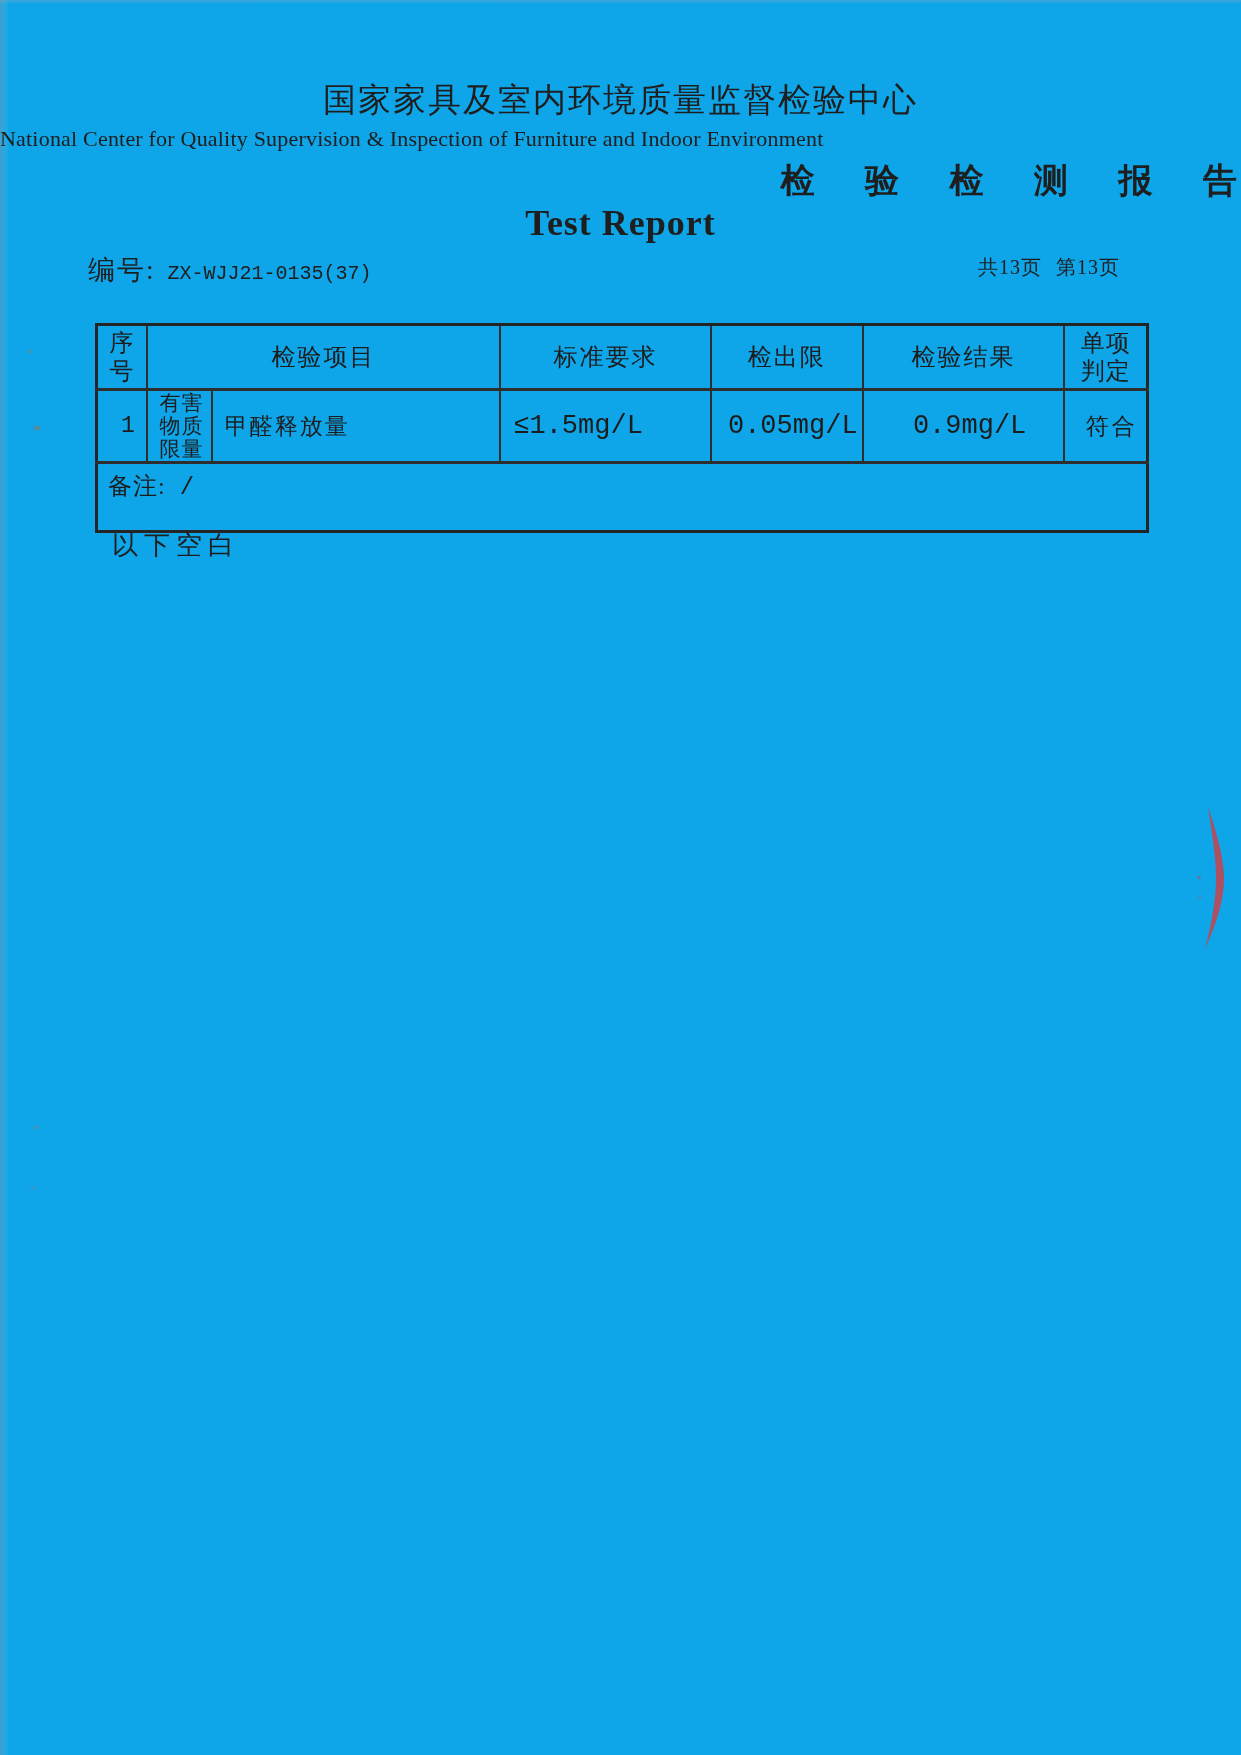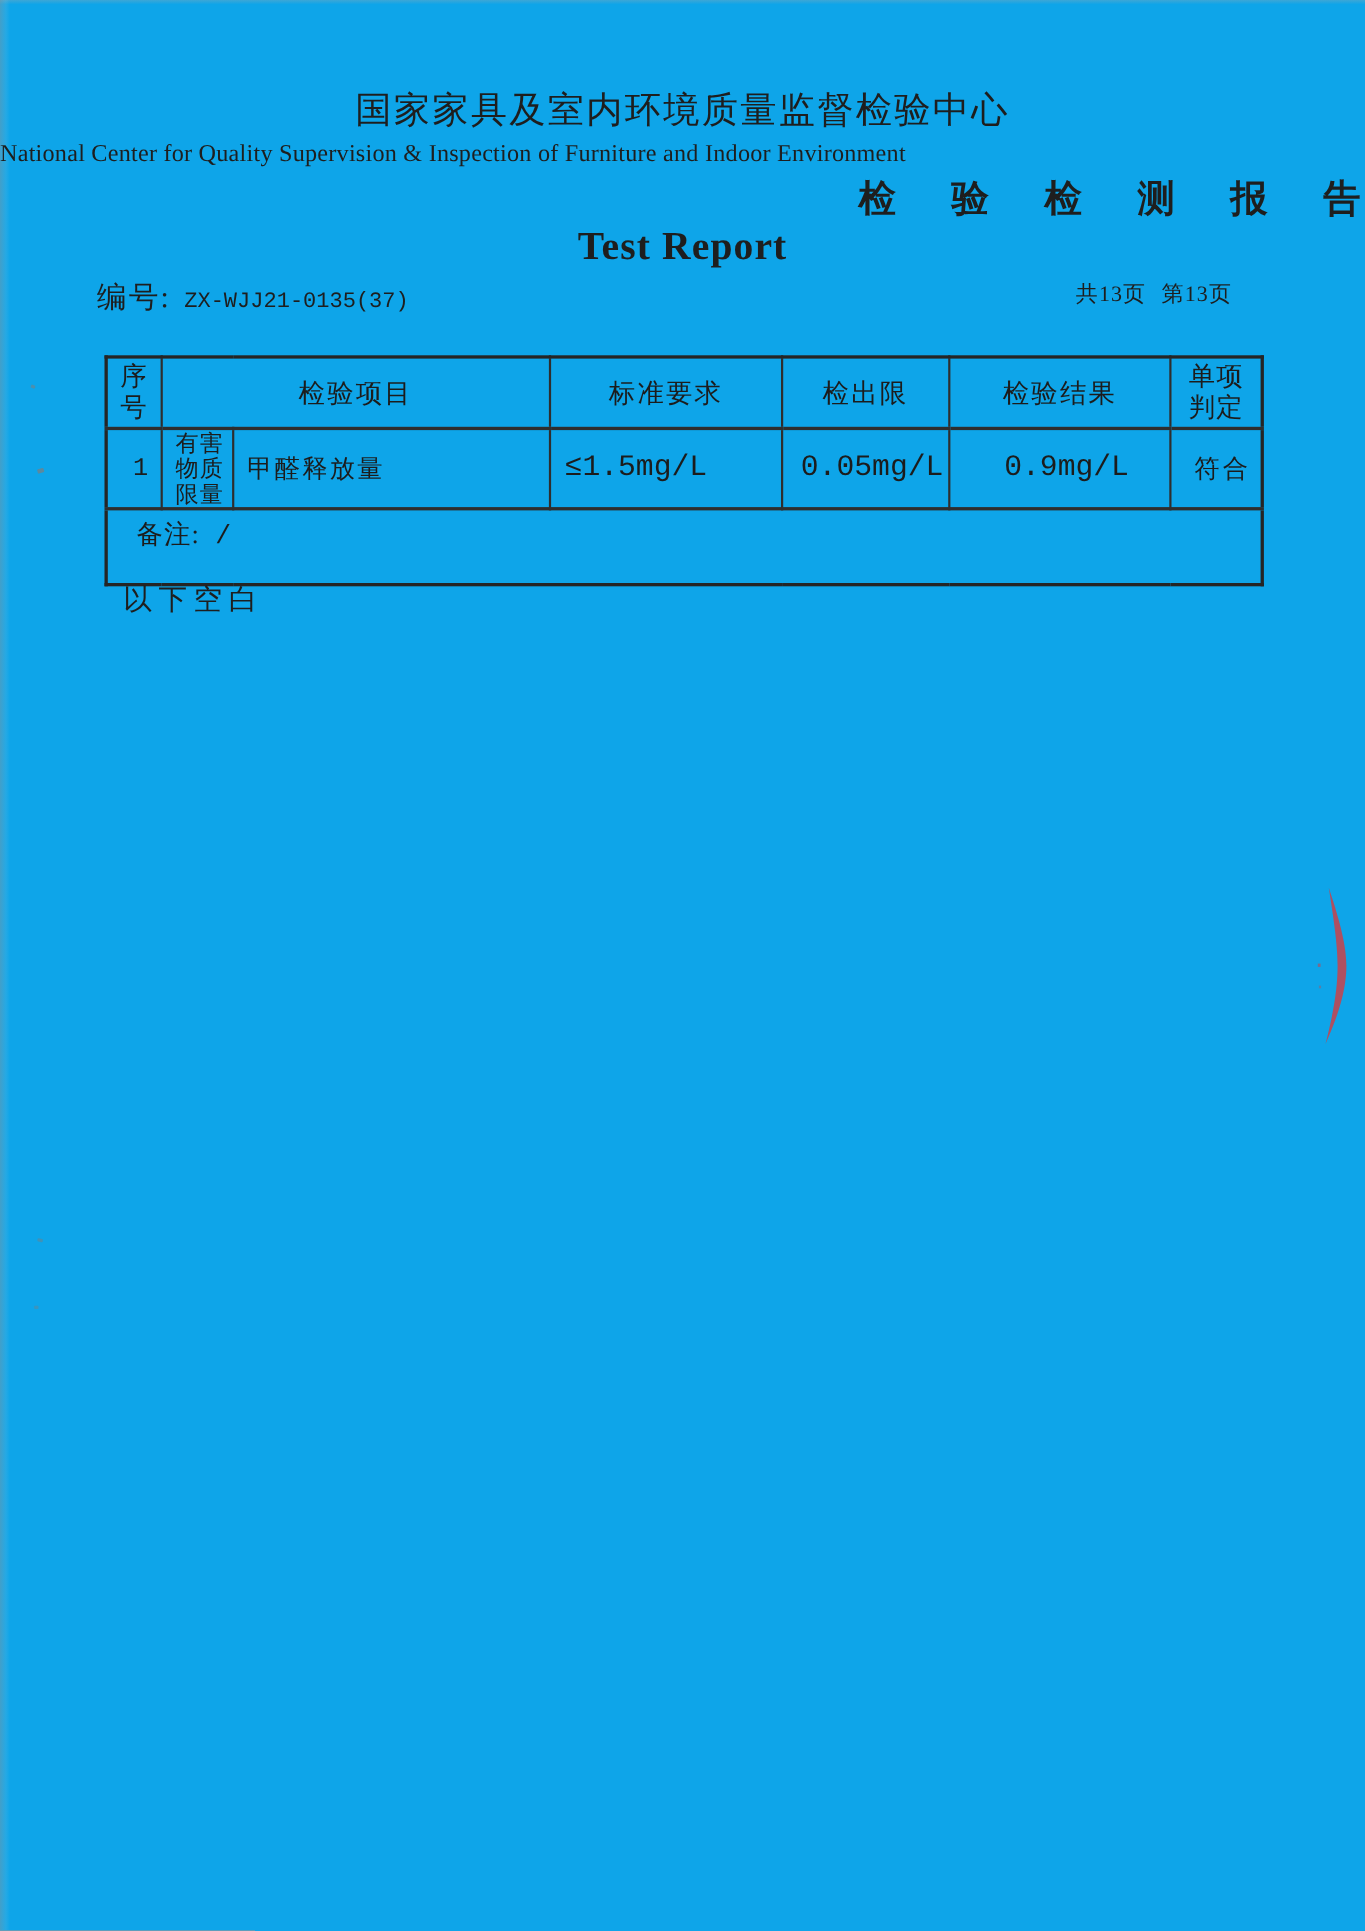--- a/index.html
+++ b/index.html
@@ -82,21 +82,21 @@
   tr.data td { height: 70px; padding-left: 12px; }
   td.c-seq { text-align: center; font-family: "Liberation Mono", "DejaVu Sans Mono", monospace; }
   td.c-cat { font-size: 21px; line-height: 23px; padding-left: 6px; letter-spacing: 1px; vertical-align: middle; }
   td.c-item { padding-left: 16px; letter-spacing: 2px; }
   td.c-std { padding-left: 8px; }
   td.c-dl, td.c-res { text-align: center; }
   td.c-judge { text-align: center; letter-spacing: 3px; }
   .mono-val { font-family: "Liberation Mono", "DejaVu Sans Mono", monospace; font-size: 27px; }
   tr.remark td {
     height: 60px; vertical-align: top;
-    padding: 6px 0 0 26px; font-size: 24px; letter-spacing: 1px;
+    padding: 6px 0 0 10px; font-size: 24px; letter-spacing: 1px;
     border-top-width: 3px;
   }
   tr.remark .remark-value { margin-left: 14px; font-family: "Liberation Mono", "DejaVu Sans Mono", monospace; }
 
   .below-blank {
     position: absolute; left: 112px; top: 528px;
     font-size: 26px; letter-spacing: 6px; text-align: right;
   }
 
   

